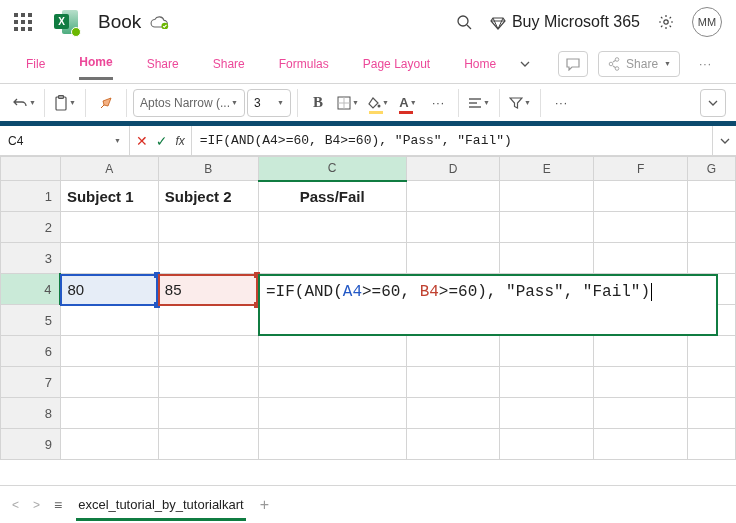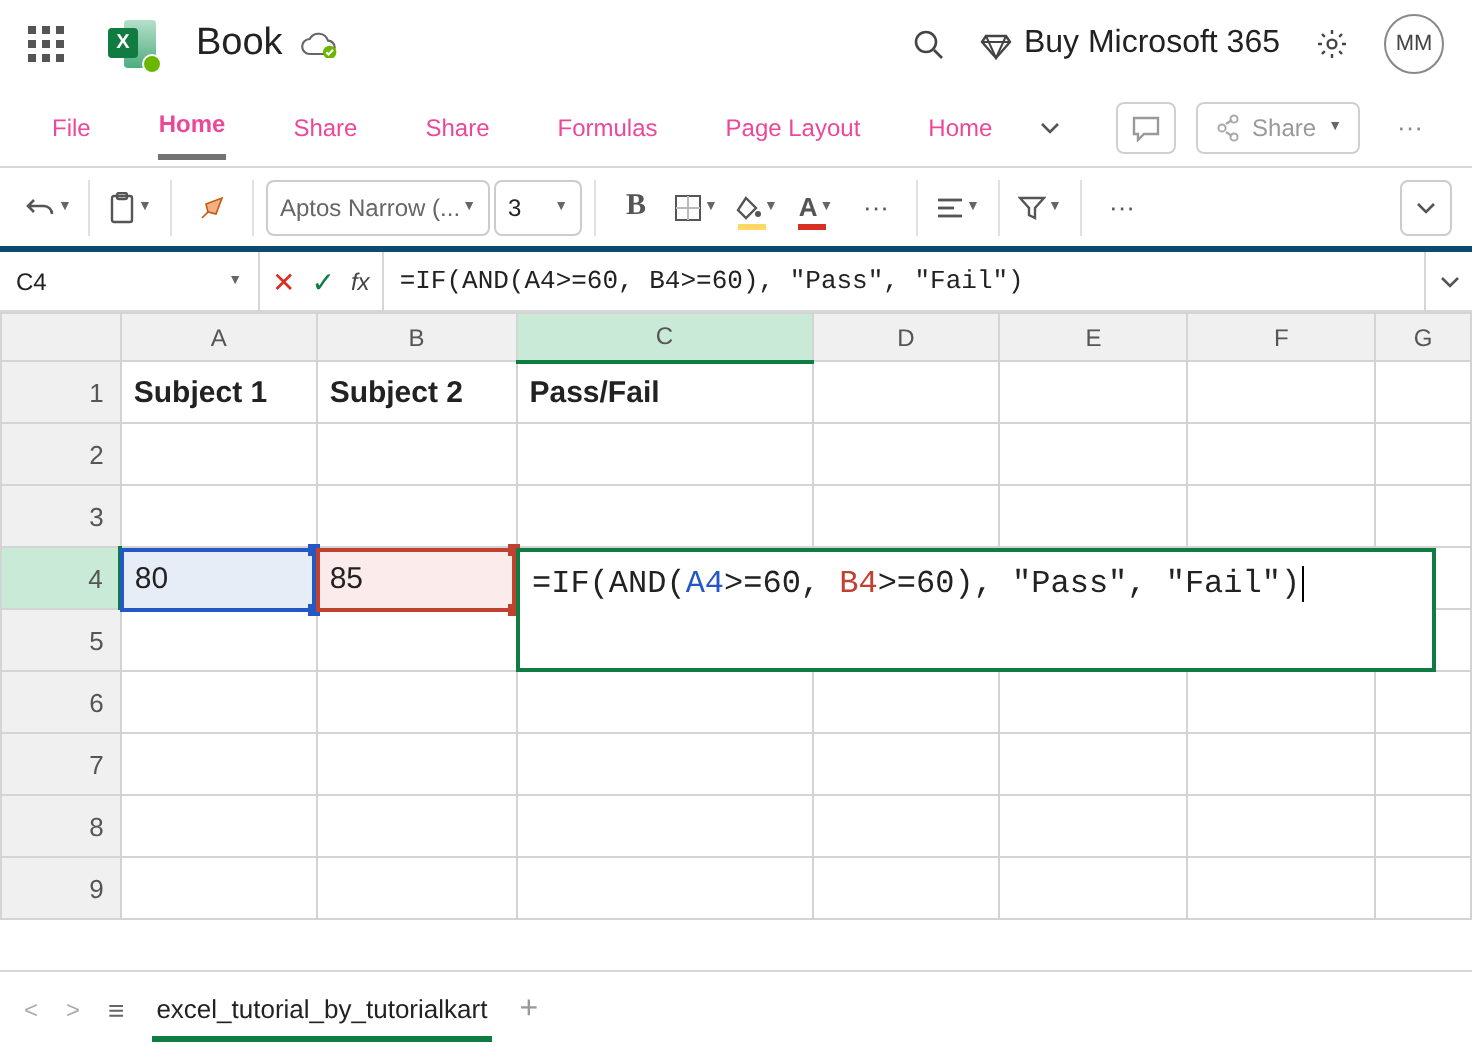--- a/index.html
+++ b/index.html
@@ -18,21 +18,21 @@
 .buy365 { display: flex; align-items: center; gap: 6px; font-size: 16px; }
 .avatar { width: 30px; height: 30px; border: 1px solid #888; border-radius: 50%; display: flex; align-items: center; justify-content: center; font-size: 11px; color: #444; }
 
 .tabs { display: flex; align-items: center; height: 40px; padding: 0 16px; gap: 24px; border-bottom: 1px solid #d6d6d6; }
 .tab { font-size: 12px; color: #ec4899; padding: 8px 0; cursor: pointer; margin-left: 10px; }
 .tab.active { font-weight: 600; border-bottom: 3px solid #737373; }
 .tabs-right { margin-left: auto; display: flex; align-items: center; gap: 10px; }
 .icon-btn { width: 30px; height: 26px; border: 1px solid #d0d0d0; border-radius: 4px; display: flex; align-items: center; justify-content: center; color: #888; }
 .share-btn { height: 26px; border: 1px solid #d0d0d0; border-radius: 4px; display: flex; align-items: center; padding: 0 8px; color: #999; gap: 5px; font-size: 12px; }
 
-.toolbar { display: flex; align-items: center; height: 42px; padding: 0 10px; gap: 6px; border-bottom: 3px solid #0c4a6e; }
+.toolbar { display: flex; align-items: center; height: 42px; padding: 0 10px; gap: 6px; border-bottom: 5px solid #0c4a6e; }
 .tool-group { display: flex; align-items: center; gap: 2px; padding-right: 6px; border-right: 1px solid #e0e0e0; }
 .tool-group:last-child { border-right: none; }
 .tool-btn { min-width: 28px; height: 28px; border-radius: 4px; display: flex; align-items: center; justify-content: center; color: #555; position: relative; }
 .caret { font-size: 7px; margin-left: 1px; color: #666; }
 .font-select { height: 28px; border: 1px solid #ccc; border-radius: 4px; width: 112px; display: flex; align-items: center; padding: 0 6px; font-size: 12px; color: #666; justify-content: space-between; }
 .size-select { height: 28px; border: 1px solid #ccc; border-radius: 4px; width: 44px; display: flex; align-items: center; padding: 0 6px; font-size: 12px; justify-content: space-between; }
 .bold-b { font-weight: bold; font-size: 15px; font-family: "Times New Roman"; }
 .color-bar { position: absolute; bottom: 3px; left: 5px; right: 9px; height: 3px; }
 .underline-bar { background: #ffd966; }
 .font-color-bar { background: #d93025; }
@@ -275,21 +275,21 @@
     <th class="colh w-c sel">C</th>
     <th class="colh w-d">D</th>
     <th class="colh w-e">E</th>
     <th class="colh w-f">F</th>
     <th class="colh w-g">G</th>
   </tr>
   <tr>
           <th class="rowh">1</th>
           <td class="cell hdr">Subject 1</td>
           <td class="cell hdr">Subject 2</td>
-          <td class="cell hdr" style="">Pass/Fail</td>
+          <td class="cell hdr" style="text-align:center">Pass/Fail</td>
           <td class="cell"></td>
           <td class="cell"></td>
           <td class="cell"></td>
           <td class="cell"></td>
         </tr>
   <tr>
           <th class="rowh">2</th>
           <td class="cell"></td>
           <td class="cell"></td>
           <td class="cell"></td>

